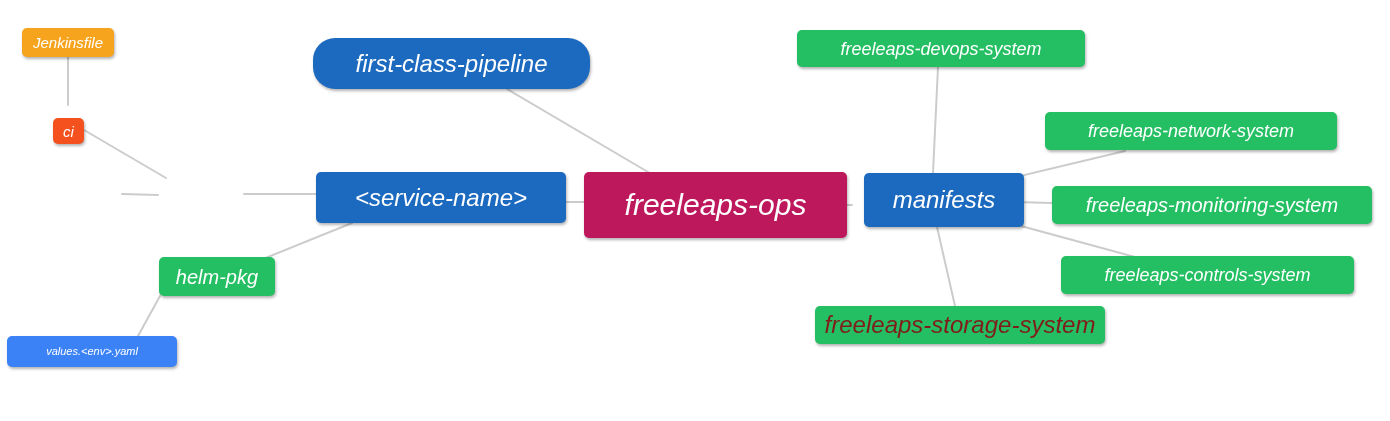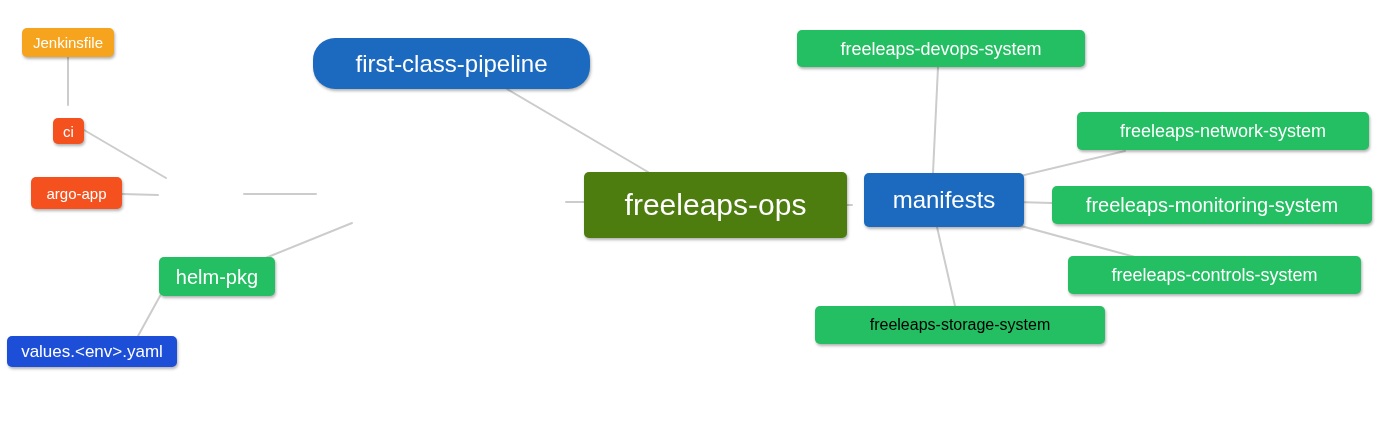--- a/index.html
+++ b/index.html
@@ -7,20 +7,21 @@
     padding: 0;
     background: #ffffff;
     font-family: "Liberation Sans", sans-serif;
   }
   .canvas {
     position: relative;
     width: 1390px;
     height: 421px;
     background: #ffffff;
     overflow: hidden;
+    font-style: italic;
   }
   .edges-svg {
     position: absolute;
     left: 0;
     top: 0;
     pointer-events: none;
   }
   .edges-svg line {
     stroke-width: 2;
     stroke-linecap: round;
@@ -56,24 +57,24 @@
       <line x1="566" y1="202" x2="584" y2="202" stroke="#cccccc"></line>
       <line x1="847" y1="205" x2="852" y2="205" stroke="#cccccc"></line>
       <line x1="933" y1="173" x2="938" y2="67" stroke="#cccccc"></line>
       <line x1="1012" y1="178" x2="1125" y2="151" stroke="#cccccc"></line>
       <line x1="1012" y1="202" x2="1052" y2="203" stroke="#cccccc"></line>
       <line x1="1010" y1="223" x2="1135" y2="257" stroke="#cccccc"></line>
       <line x1="937" y1="227" x2="955" y2="306" stroke="#cccccc"></line>
     </svg>
     <div class="node" style="left: 22px; top: 28px; width: 92px; height: 29px; font-size: 15px; background: rgb(246, 164, 30); color: rgb(255, 255, 255);">Jenkinsfile</div>
     <div class="node" style="left: 53px; top: 105px; width: 31px; height: 26px; font-size: 15px; background: rgb(244, 81, 30); color: rgb(255, 255, 255); margin-top: 13px;">ci</div>
-    <div class="node" style="left: 31px; top: 177px; width: 91px; height: 32px; font-size: 15px; background: rgb(244, 81, 30); color: rgb(255, 255, 255);">argo-app</div>
     <div class="node" style="left: 147px; top: 257px; width: 116px; height: 39px; font-size: 20px; background: rgb(35, 191, 98); color: rgb(255, 255, 255); margin-left: 12px;">helm-pkg</div>
-    <div class="node" style="left: 7px; top: 336px; width: 170px; height: 31px; font-size: 17px; background: #1d4ed8; color: rgb(255, 255, 255);">values.&lt;env&gt;.yaml</div>
+    <div class="node" style="left: 7px; top: 336px; width: 170px; height: 31px; font-size: 11px; background: #3b82f6; color: rgb(255, 255, 255);">values.&lt;env&gt;.yaml</div>
     <div class="node" style="left: 313px; top: 38px; width: 277px; height: 51px; font-size: 24px; background: rgb(28, 106, 191); color: rgb(255, 255, 255); border-radius: 22px;">first-class-pipeline</div>
-    <div class="node" style="left: 584px; top: 172px; width: 263px; height: 66px; font-size: 30px; background: #4d7c0f; color: rgb(255, 255, 255);">freeleaps-ops</div>
+    <div class="node" style="left: 316px; top: 172px; width: 250px; height: 51px; font-size: 24px; background: rgb(28, 106, 191); color: rgb(255, 255, 255);">&lt;service-name&gt;</div>
+    <div class="node" style="left: 584px; top: 172px; width: 263px; height: 66px; font-size: 30px; background: #be185d; color: rgb(255, 255, 255);">freeleaps-ops</div>
     <div class="node" style="left: 852px; top: 173px; width: 160px; height: 54px; font-size: 24px; background: rgb(28, 106, 191); color: rgb(255, 255, 255); margin-left: 12px;">manifests</div>
     <div class="node" style="left: 797px; top: 30px; width: 288px; height: 37px; font-size: 18px; background: rgb(35, 191, 98); color: rgb(255, 255, 255);">freeleaps-devops-system</div>
-    <div class="node" style="left: 1077px; top: 112px; width: 292px; height: 38px; font-size: 18px; background: rgb(35, 191, 98); color: rgb(255, 255, 255);">freeleaps-network-system</div>
+    <div class="node" style="left: 1045px; top: 112px; width: 292px; height: 38px; font-size: 18px; background: rgb(35, 191, 98); color: rgb(255, 255, 255);">freeleaps-network-system</div>
     <div class="node" style="left: 1052px; top: 186px; width: 320px; height: 38px; font-size: 20px; background: rgb(35, 191, 98); color: rgb(255, 255, 255);">freeleaps-monitoring-system</div>
-    <div class="node" style="left: 1061px; top: 256px; width: 293px; height: 38px; font-size: 18px; background: rgb(35, 191, 98); color: rgb(255, 255, 255); margin-left: 7px;">freeleaps-controls-system</div>
-    <div class="node" style="left: 815px; top: 306px; width: 290px; height: 38px; font-size: 16px; background: rgb(35, 191, 98); color: #000000;">freeleaps-storage-system</div>
+    <div class="node" style="left: 1061px; top: 256px; width: 293px; height: 38px; font-size: 18px; background: rgb(35, 191, 98); color: rgb(255, 255, 255);">freeleaps-controls-system</div>
+    <div class="node" style="left: 815px; top: 306px; width: 290px; height: 38px; font-size: 24px; background: rgb(35, 191, 98); color: #7f1d1d;">freeleaps-storage-system</div>
   </div>
 
 </body></html>

